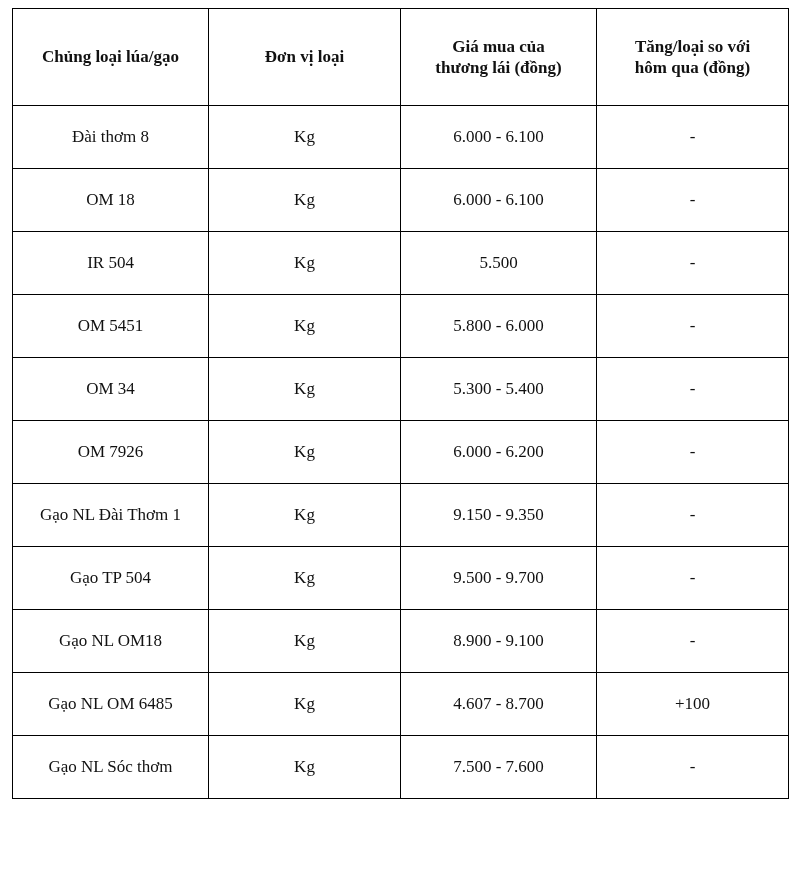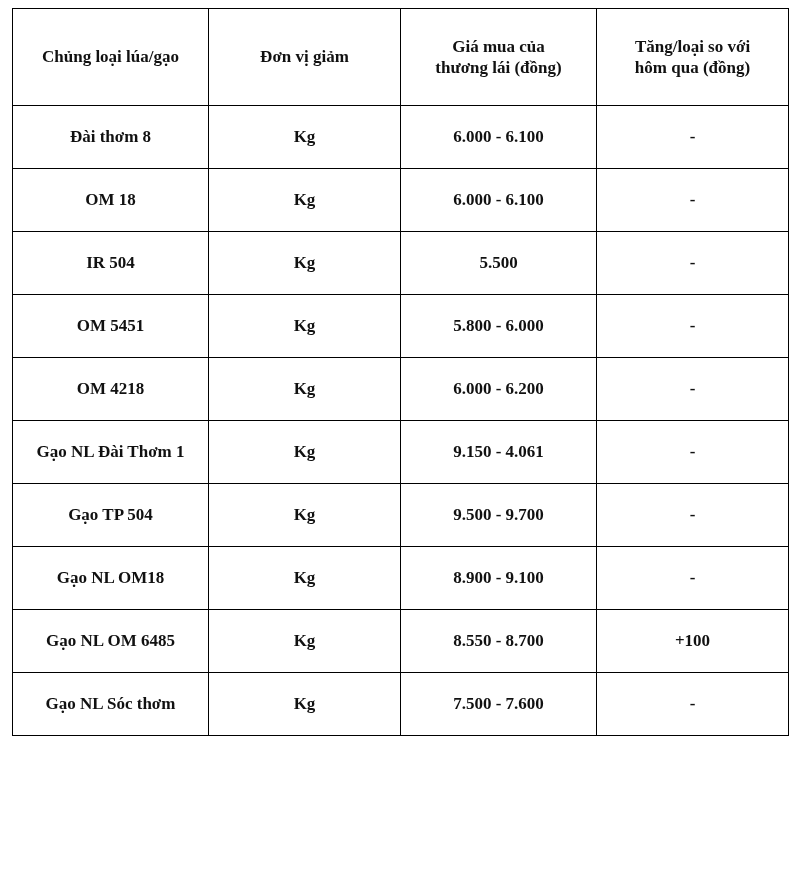--- a/index.html
+++ b/index.html
@@ -32,21 +32,21 @@
     vertical-align: middle;
     font-size: 17px;
     line-height: 1.25;
   }
   table.price-table th {
     font-weight: bold;
     height: 88px;
     padding: 4px 8px;
   }
   table.price-table td {
-    font-weight: bold;
+    font-weight: normal;
     height: 58px;
     padding: 2px 6px;
   }
   col.c1 { width: 196px; }
   col.c2 { width: 192px; }
   col.c3 { width: 196px; }
   col.c4 { width: 192px; }
   .hdr-line { display: block; }
 </style>
 </head>
@@ -59,21 +59,21 @@
         <col class="c2">
         <col class="c3">
         <col class="c4">
     </colgroup>
     <thead>
       <tr>
         <th>
           <span class="hdr-line">Chủng loại lúa/gạo</span>
         </th>
         <th>
-          <span class="hdr-line">Đơn vị giảm</span>
+          <span class="hdr-line">Đơn vị loại</span>
         </th>
         <th>
           <span class="hdr-line">Giá mua của</span>
           <span class="hdr-line">thương lái (đồng)</span>
         </th>
         <th>
           <span class="hdr-line">Tăng/loại so với</span>
           <span class="hdr-line">hôm qua (đồng)</span>
         </th>
       </tr>
@@ -97,47 +97,53 @@
         <td>5.500</td>
         <td>-</td>
       </tr>
       <tr>
         <td>OM 5451</td>
         <td>Kg</td>
         <td>5.800 - 6.000</td>
         <td>-</td>
       </tr>
       <tr>
-        <td>OM 4218</td>
+        <td>OM 34</td>
+        <td>Kg</td>
+        <td>5.300 - 5.400</td>
+        <td>-</td>
+      </tr>
+      <tr>
+        <td>OM 7926</td>
         <td>Kg</td>
         <td>6.000 - 6.200</td>
         <td>-</td>
       </tr>
       <tr>
         <td>Gạo NL Đài Thơm 1</td>
         <td>Kg</td>
-        <td>9.150 - 4.061</td>
+        <td>9.150 - 9.350</td>
         <td>-</td>
       </tr>
       <tr>
         <td>Gạo TP 504</td>
         <td>Kg</td>
         <td>9.500 - 9.700</td>
         <td>-</td>
       </tr>
       <tr>
         <td>Gạo NL OM18</td>
         <td>Kg</td>
         <td>8.900 - 9.100</td>
         <td>-</td>
       </tr>
       <tr>
         <td>Gạo NL OM 6485</td>
         <td>Kg</td>
-        <td>8.550 - 8.700</td>
+        <td>4.607 - 8.700</td>
         <td>+100</td>
       </tr>
       <tr>
         <td>Gạo NL Sóc thơm</td>
         <td>Kg</td>
         <td>7.500 - 7.600</td>
         <td>-</td>
       </tr>
 
     </tbody>

